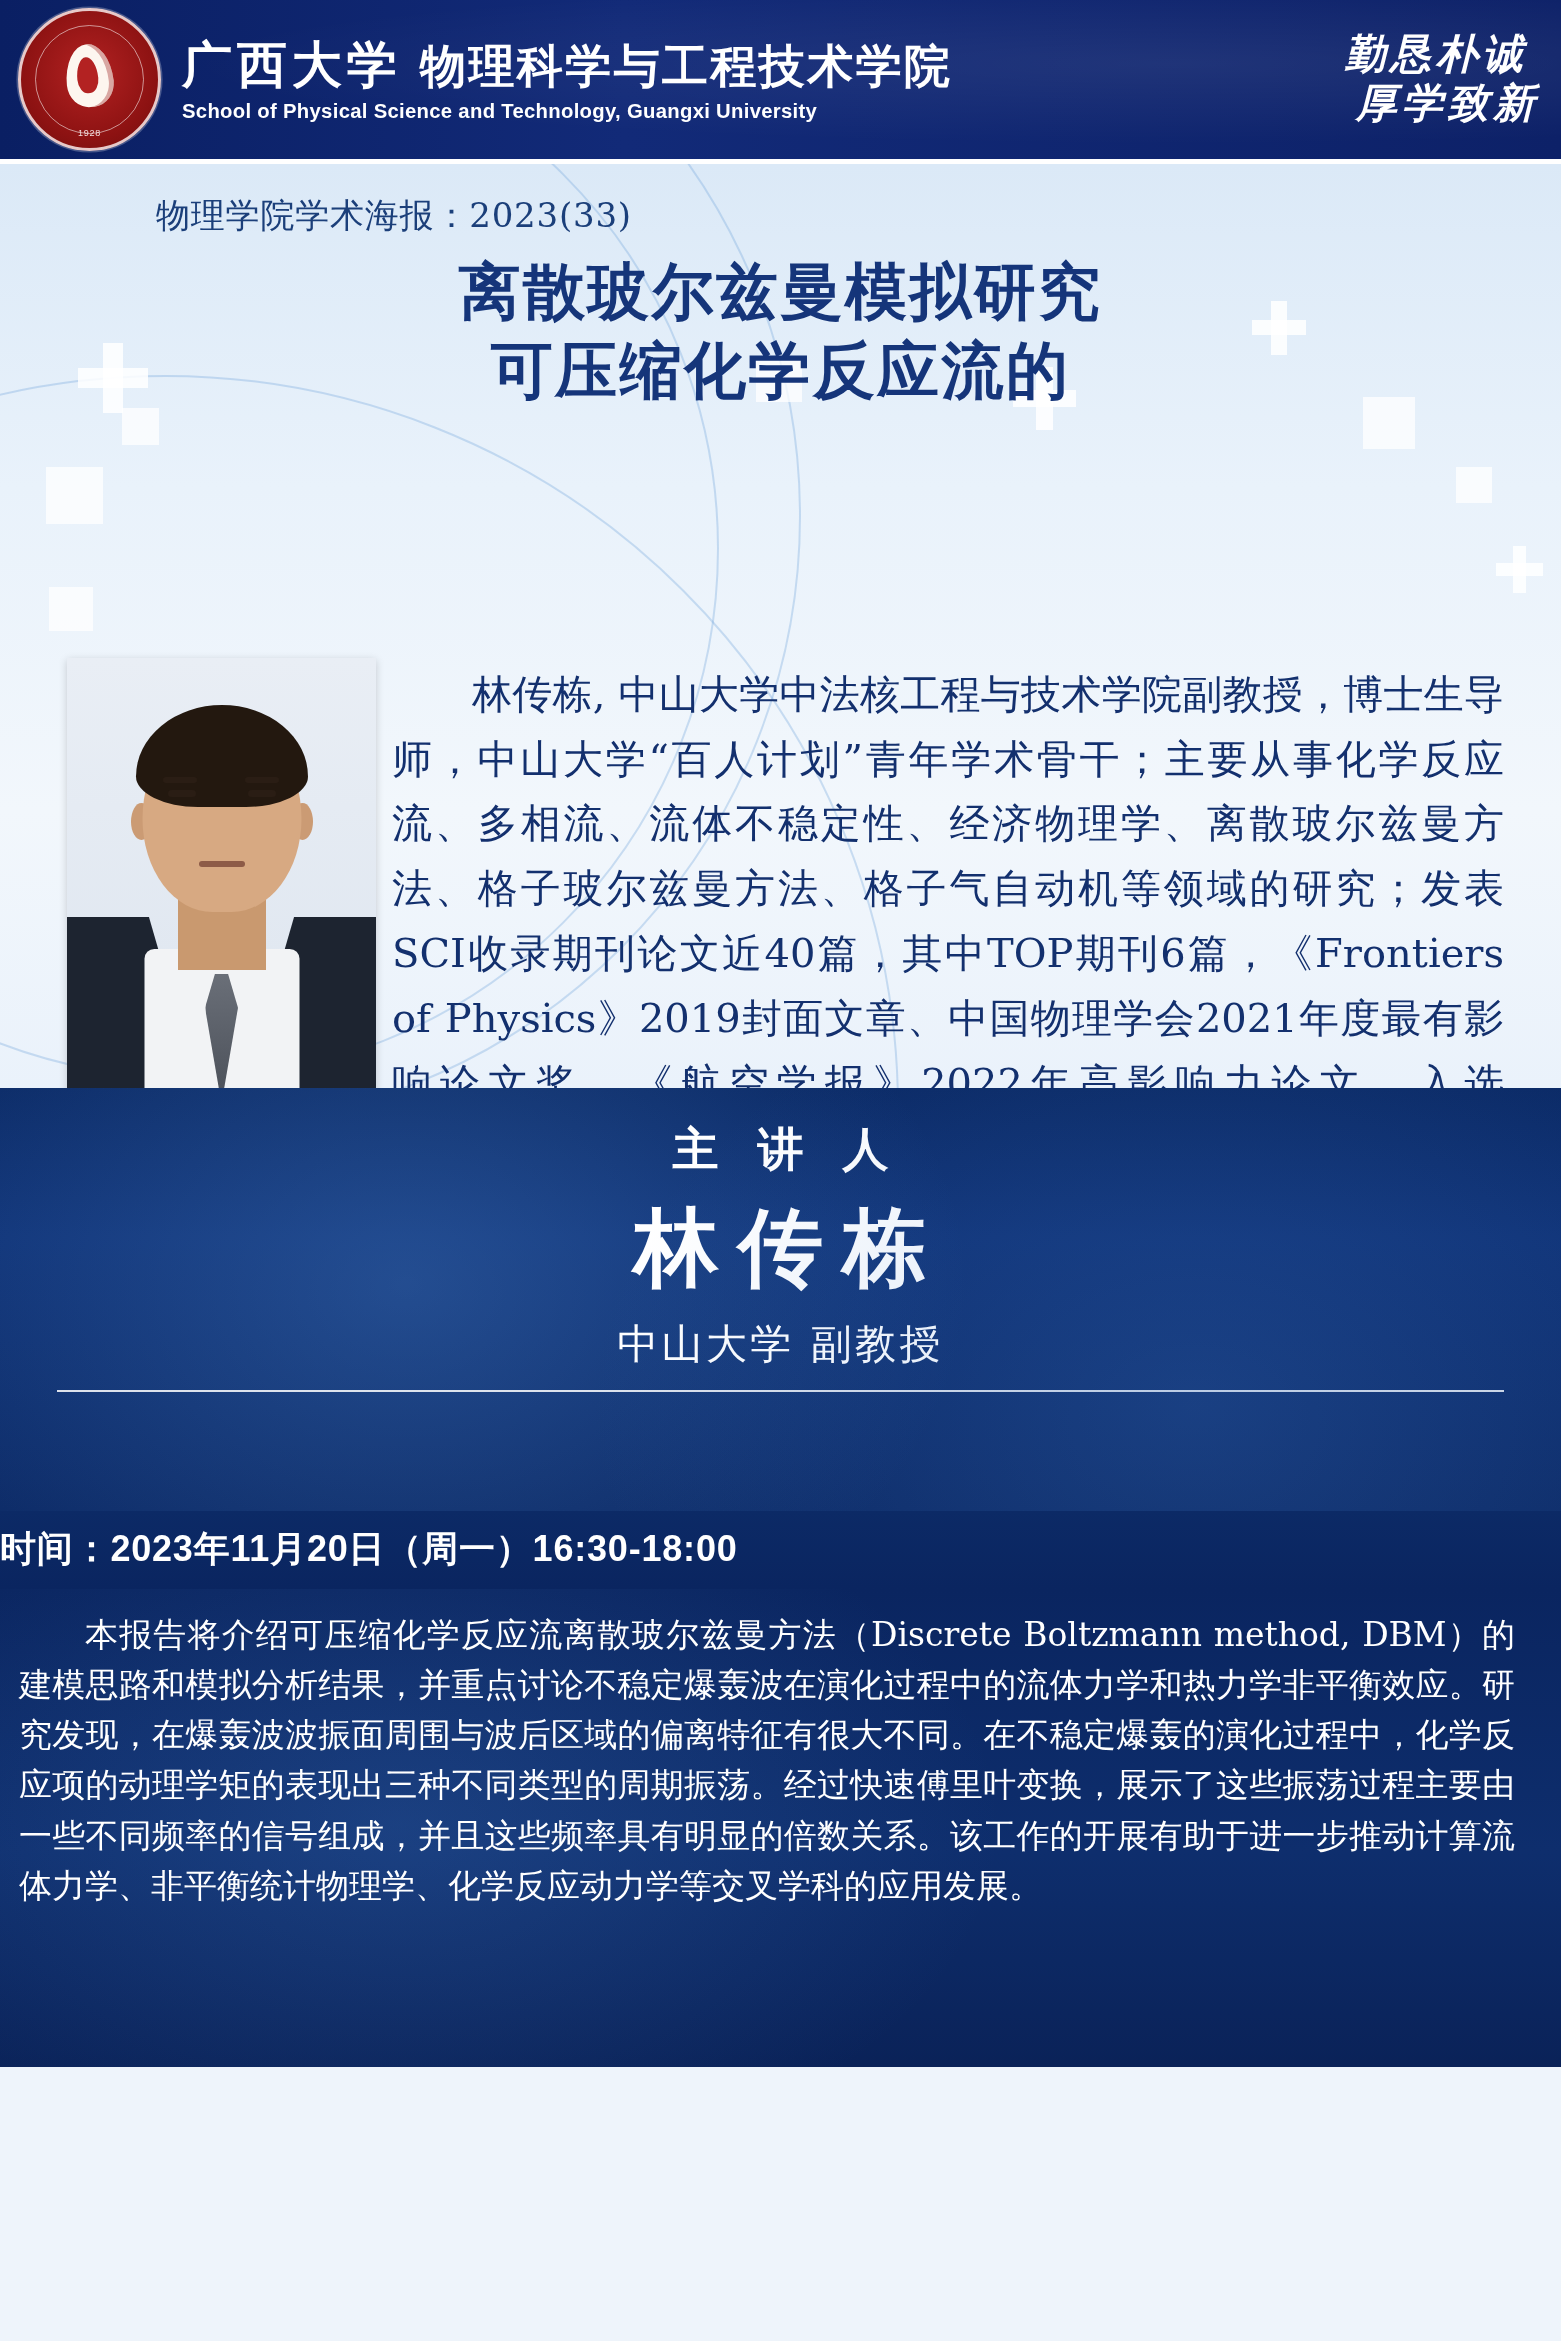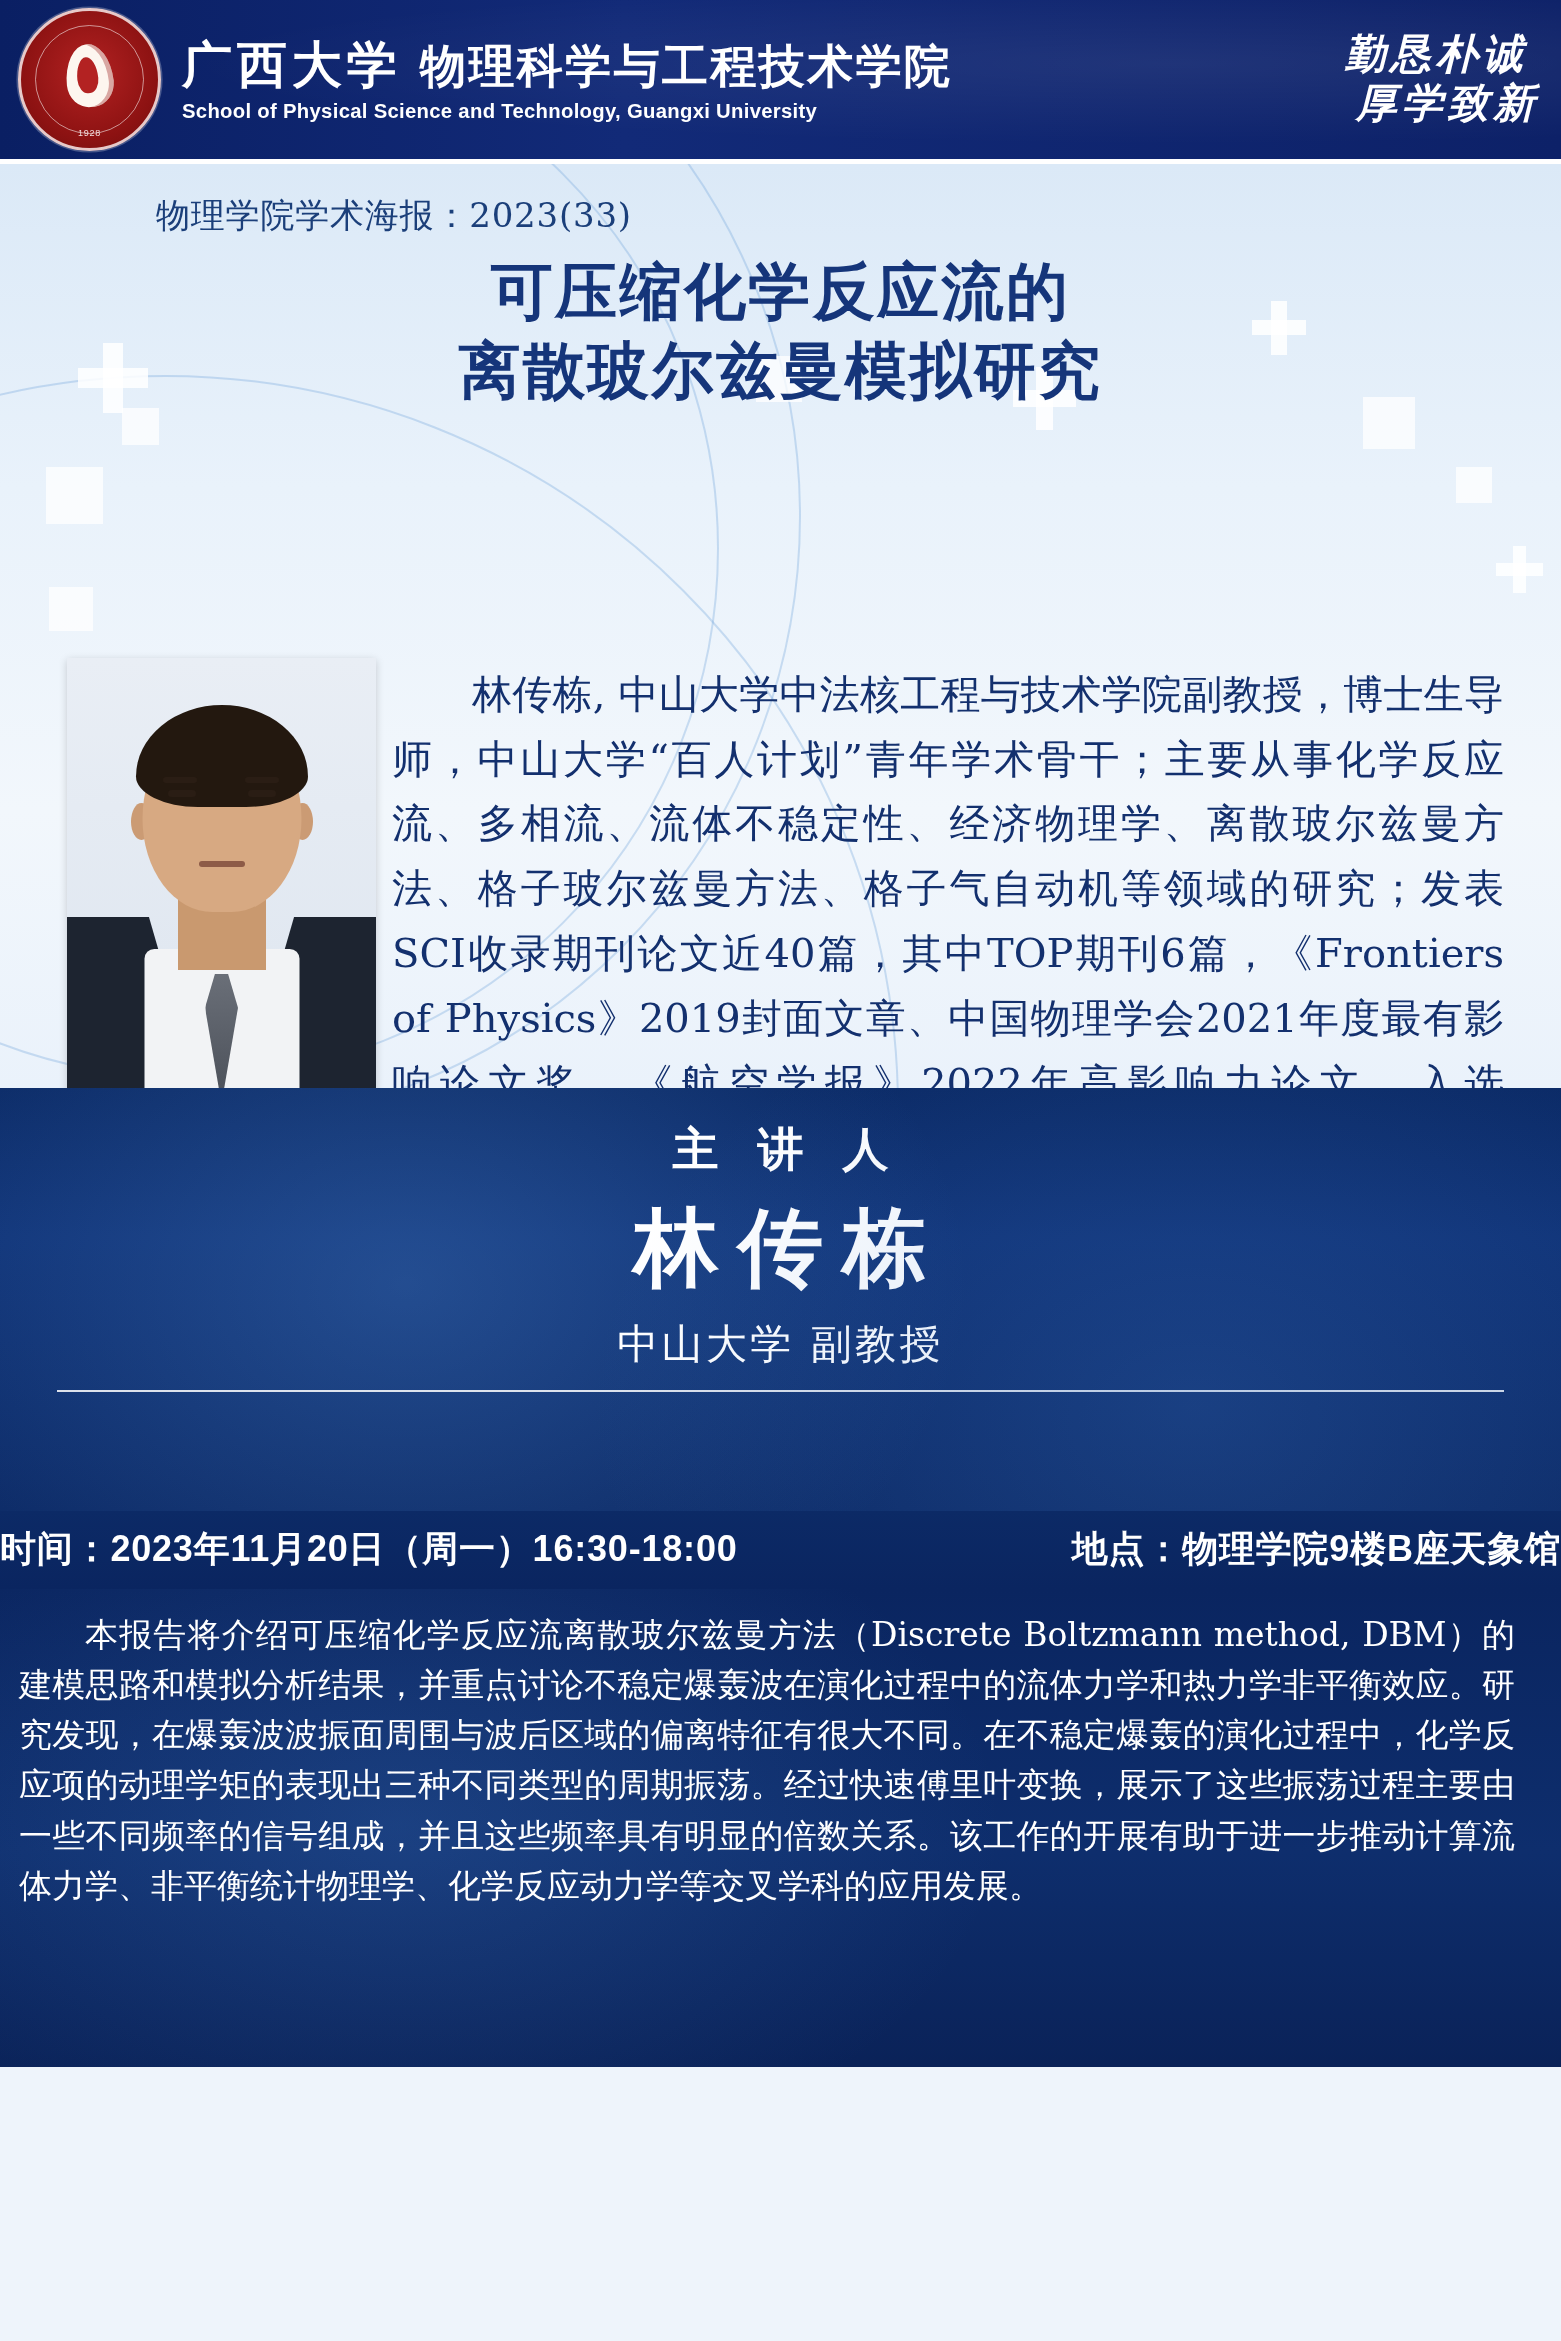--- a/index.html
+++ b/index.html
@@ -432,22 +432,22 @@
     <div class="sq" style="left:1456px;top:303px; width:36px;  height:36px;"></div>
     <div class="sq" style="left:49px;  top:423px; width:44px;  height:44px;"></div>
     <div class="plus" style="left:78px;  top:179px; width:70px; height:70px;"></div>
     <div class="plus" style="left:1013px;top:203px; width:63px; height:63px;"></div>
     <div class="plus" style="left:1252px;top:137px; width:54px; height:54px;"></div>
     <div class="plus" style="left:1496px;top:382px; width:47px; height:47px;"></div>
 
     <div class="poster-no">物理学院学术海报：2023(33)</div>
 
     <div class="main-title">
+      <div>离散玻尔兹曼模拟研究</div>
       <div>可压缩化学反应流的</div>
-      <div>离散玻尔兹曼模拟研究</div>
     </div>
 
     <div class="photo">
       <div class="bg"></div>
       <div class="suit-l"></div>
       <div class="suit-r"></div>
       <div class="shirt"></div>
       <div class="neck"></div>
       <div class="tie"></div>
       <div class="ear-l"></div>
@@ -471,23 +471,20 @@
     <div class="speaker-label">主讲人</div>
     <div class="speaker-name">林传栋</div>
     <div class="speaker-affil">中山大学 副教授</div>
     <div class="divider"></div>
   </div>
 
   <div class="infoline">
     <div class="seg">
       <span>时间：</span><span>2023年11月20日（周一）16:30-18:00</span>
     </div>
-    <div class="seg">
-      <span>地点：</span><span>物理学院9楼B座天象馆</span>
-    </div>
   </div>
 
   <div class="abstract-wrap">
     <div class="abstract">本报告将介绍可压缩化学反应流离散玻尔兹曼方法（Discrete Boltzmann method, DBM）的建模思路和模拟分析结果，并重点讨论不稳定爆轰波在演化过程中的流体力学和热力学非平衡效应。研究发现，在爆轰波波振面周围与波后区域的偏离特征有很大不同。在不稳定爆轰的演化过程中，化学反应项的动理学矩的表现出三种不同类型的周期振荡。经过快速傅里叶变换，展示了这些振荡过程主要由一些不同频率的信号组成，并且这些频率具有明显的倍数关系。该工作的开展有助于进一步推动计算流体力学、非平衡统计物理学、化学反应动力学等交叉学科的应用发展。</div>
   </div>
 
 </div>
 
 
 </body></html>

